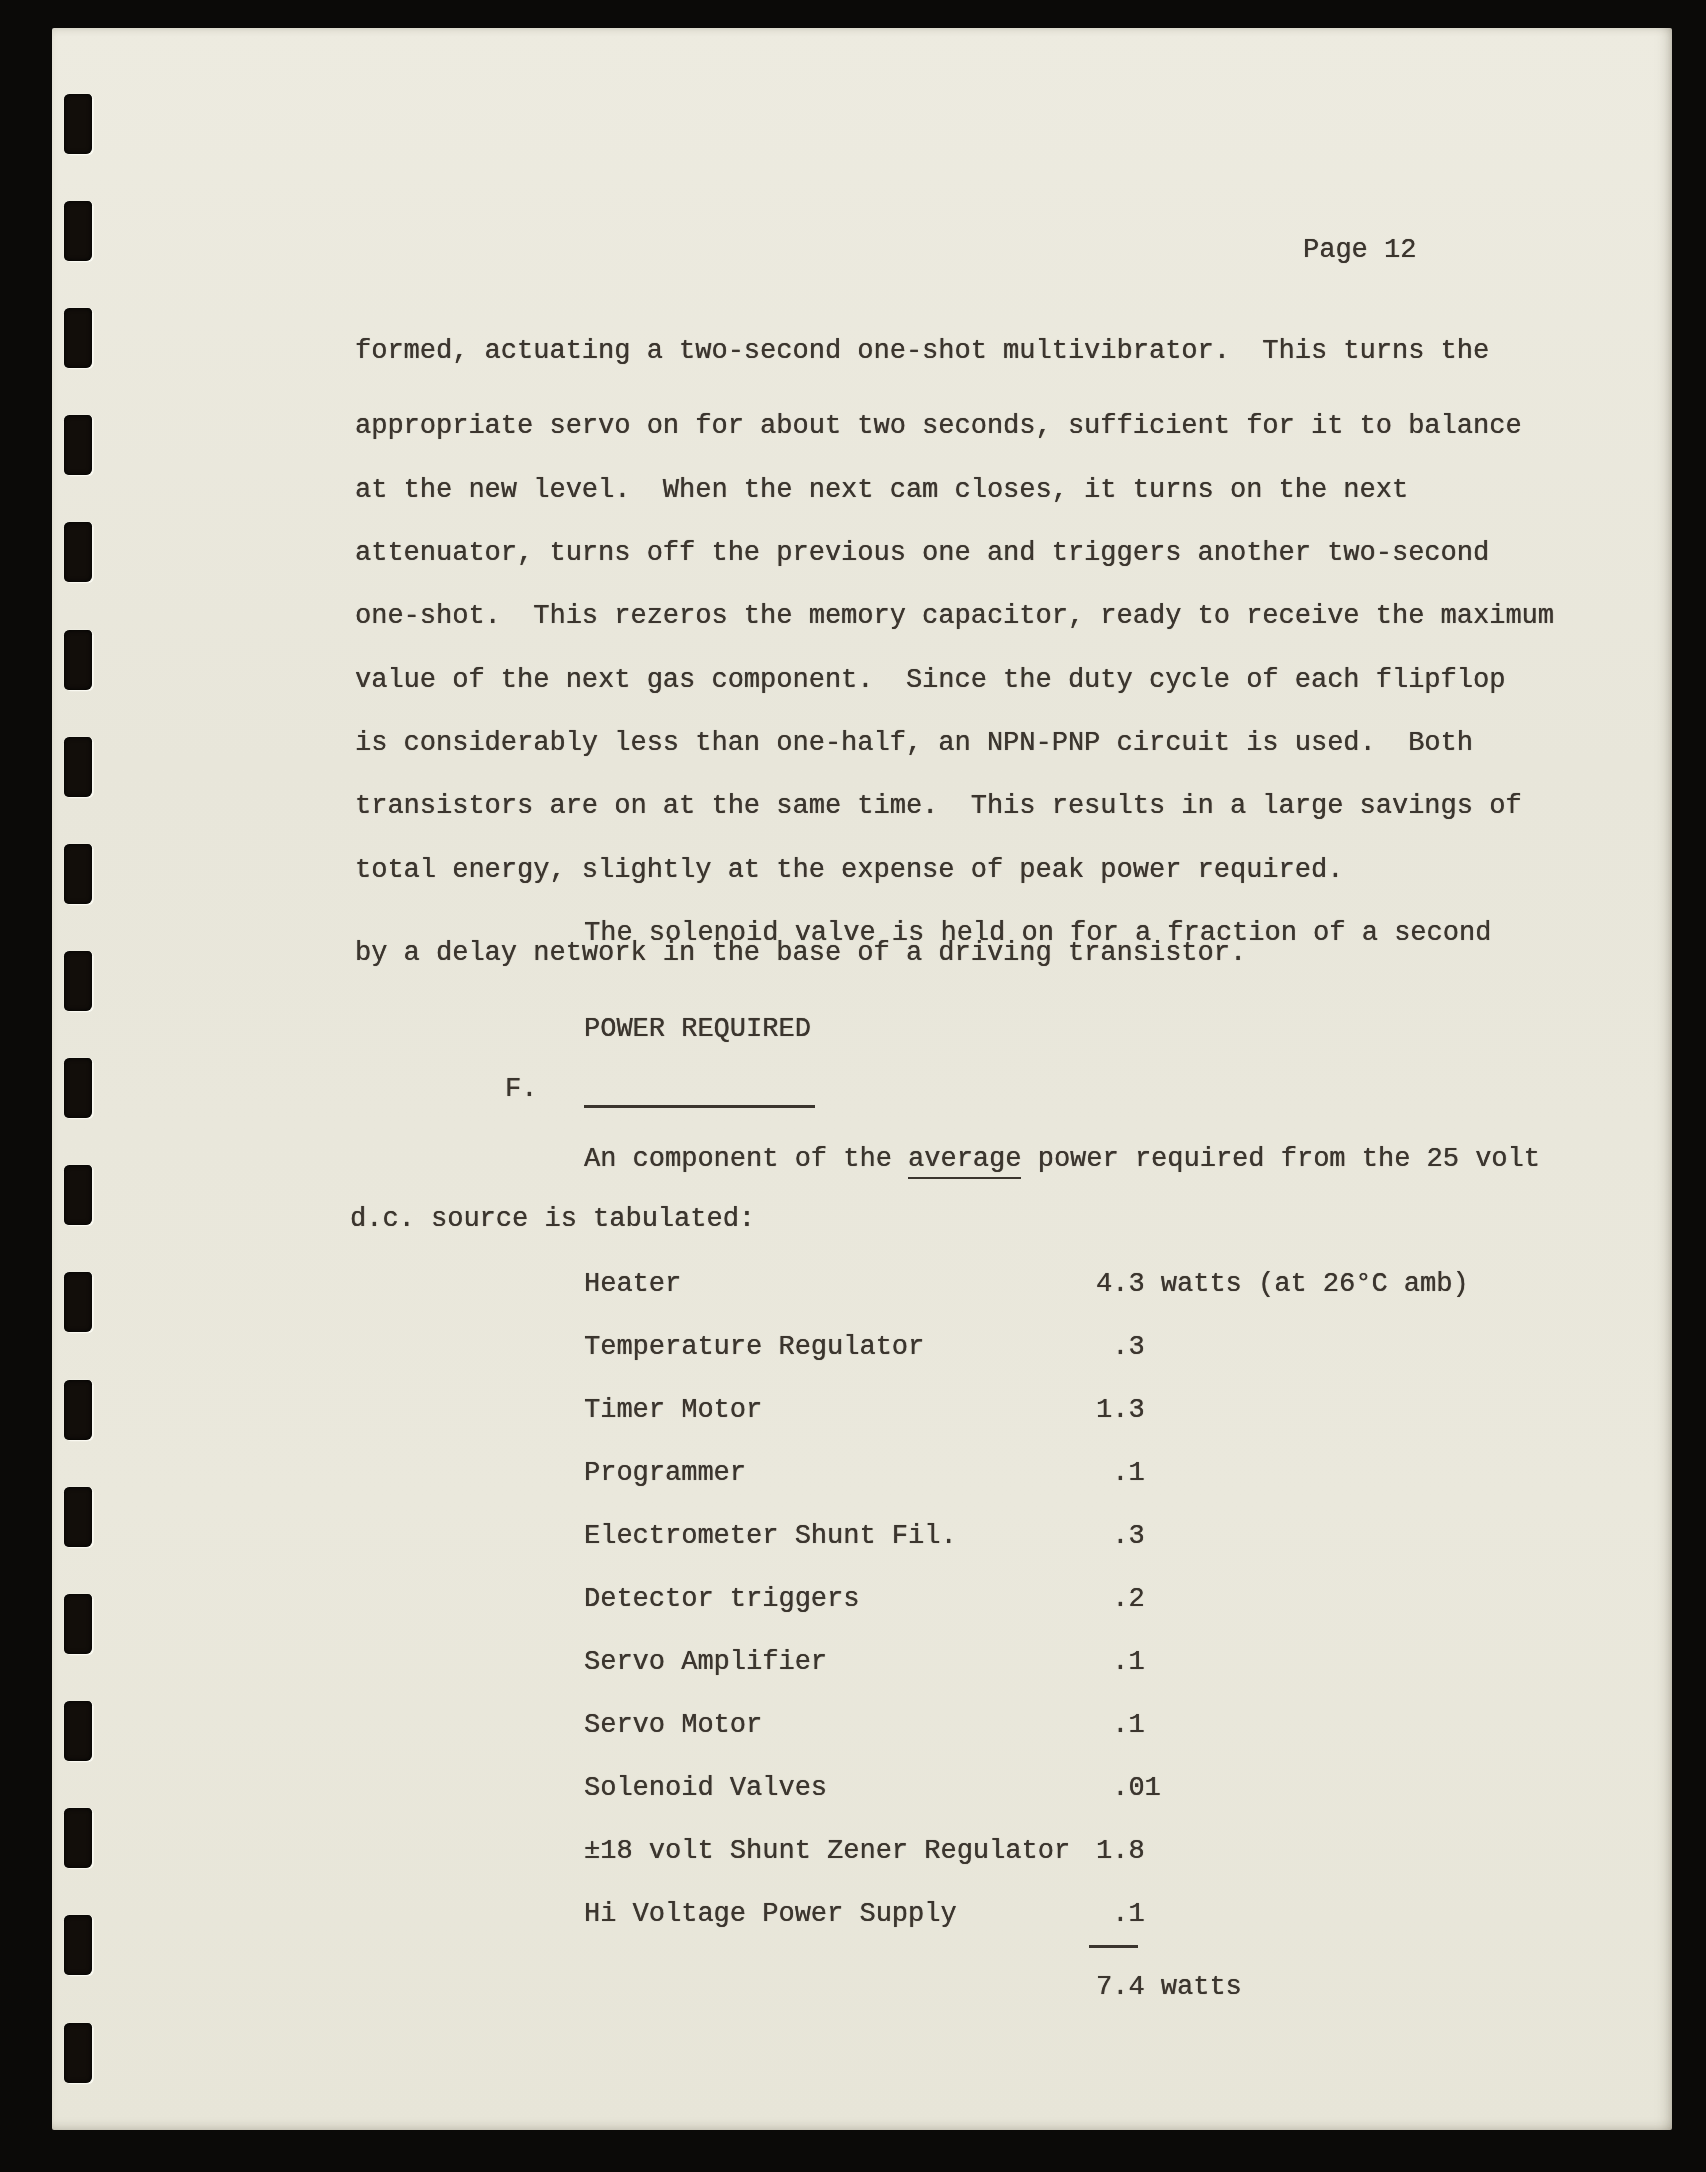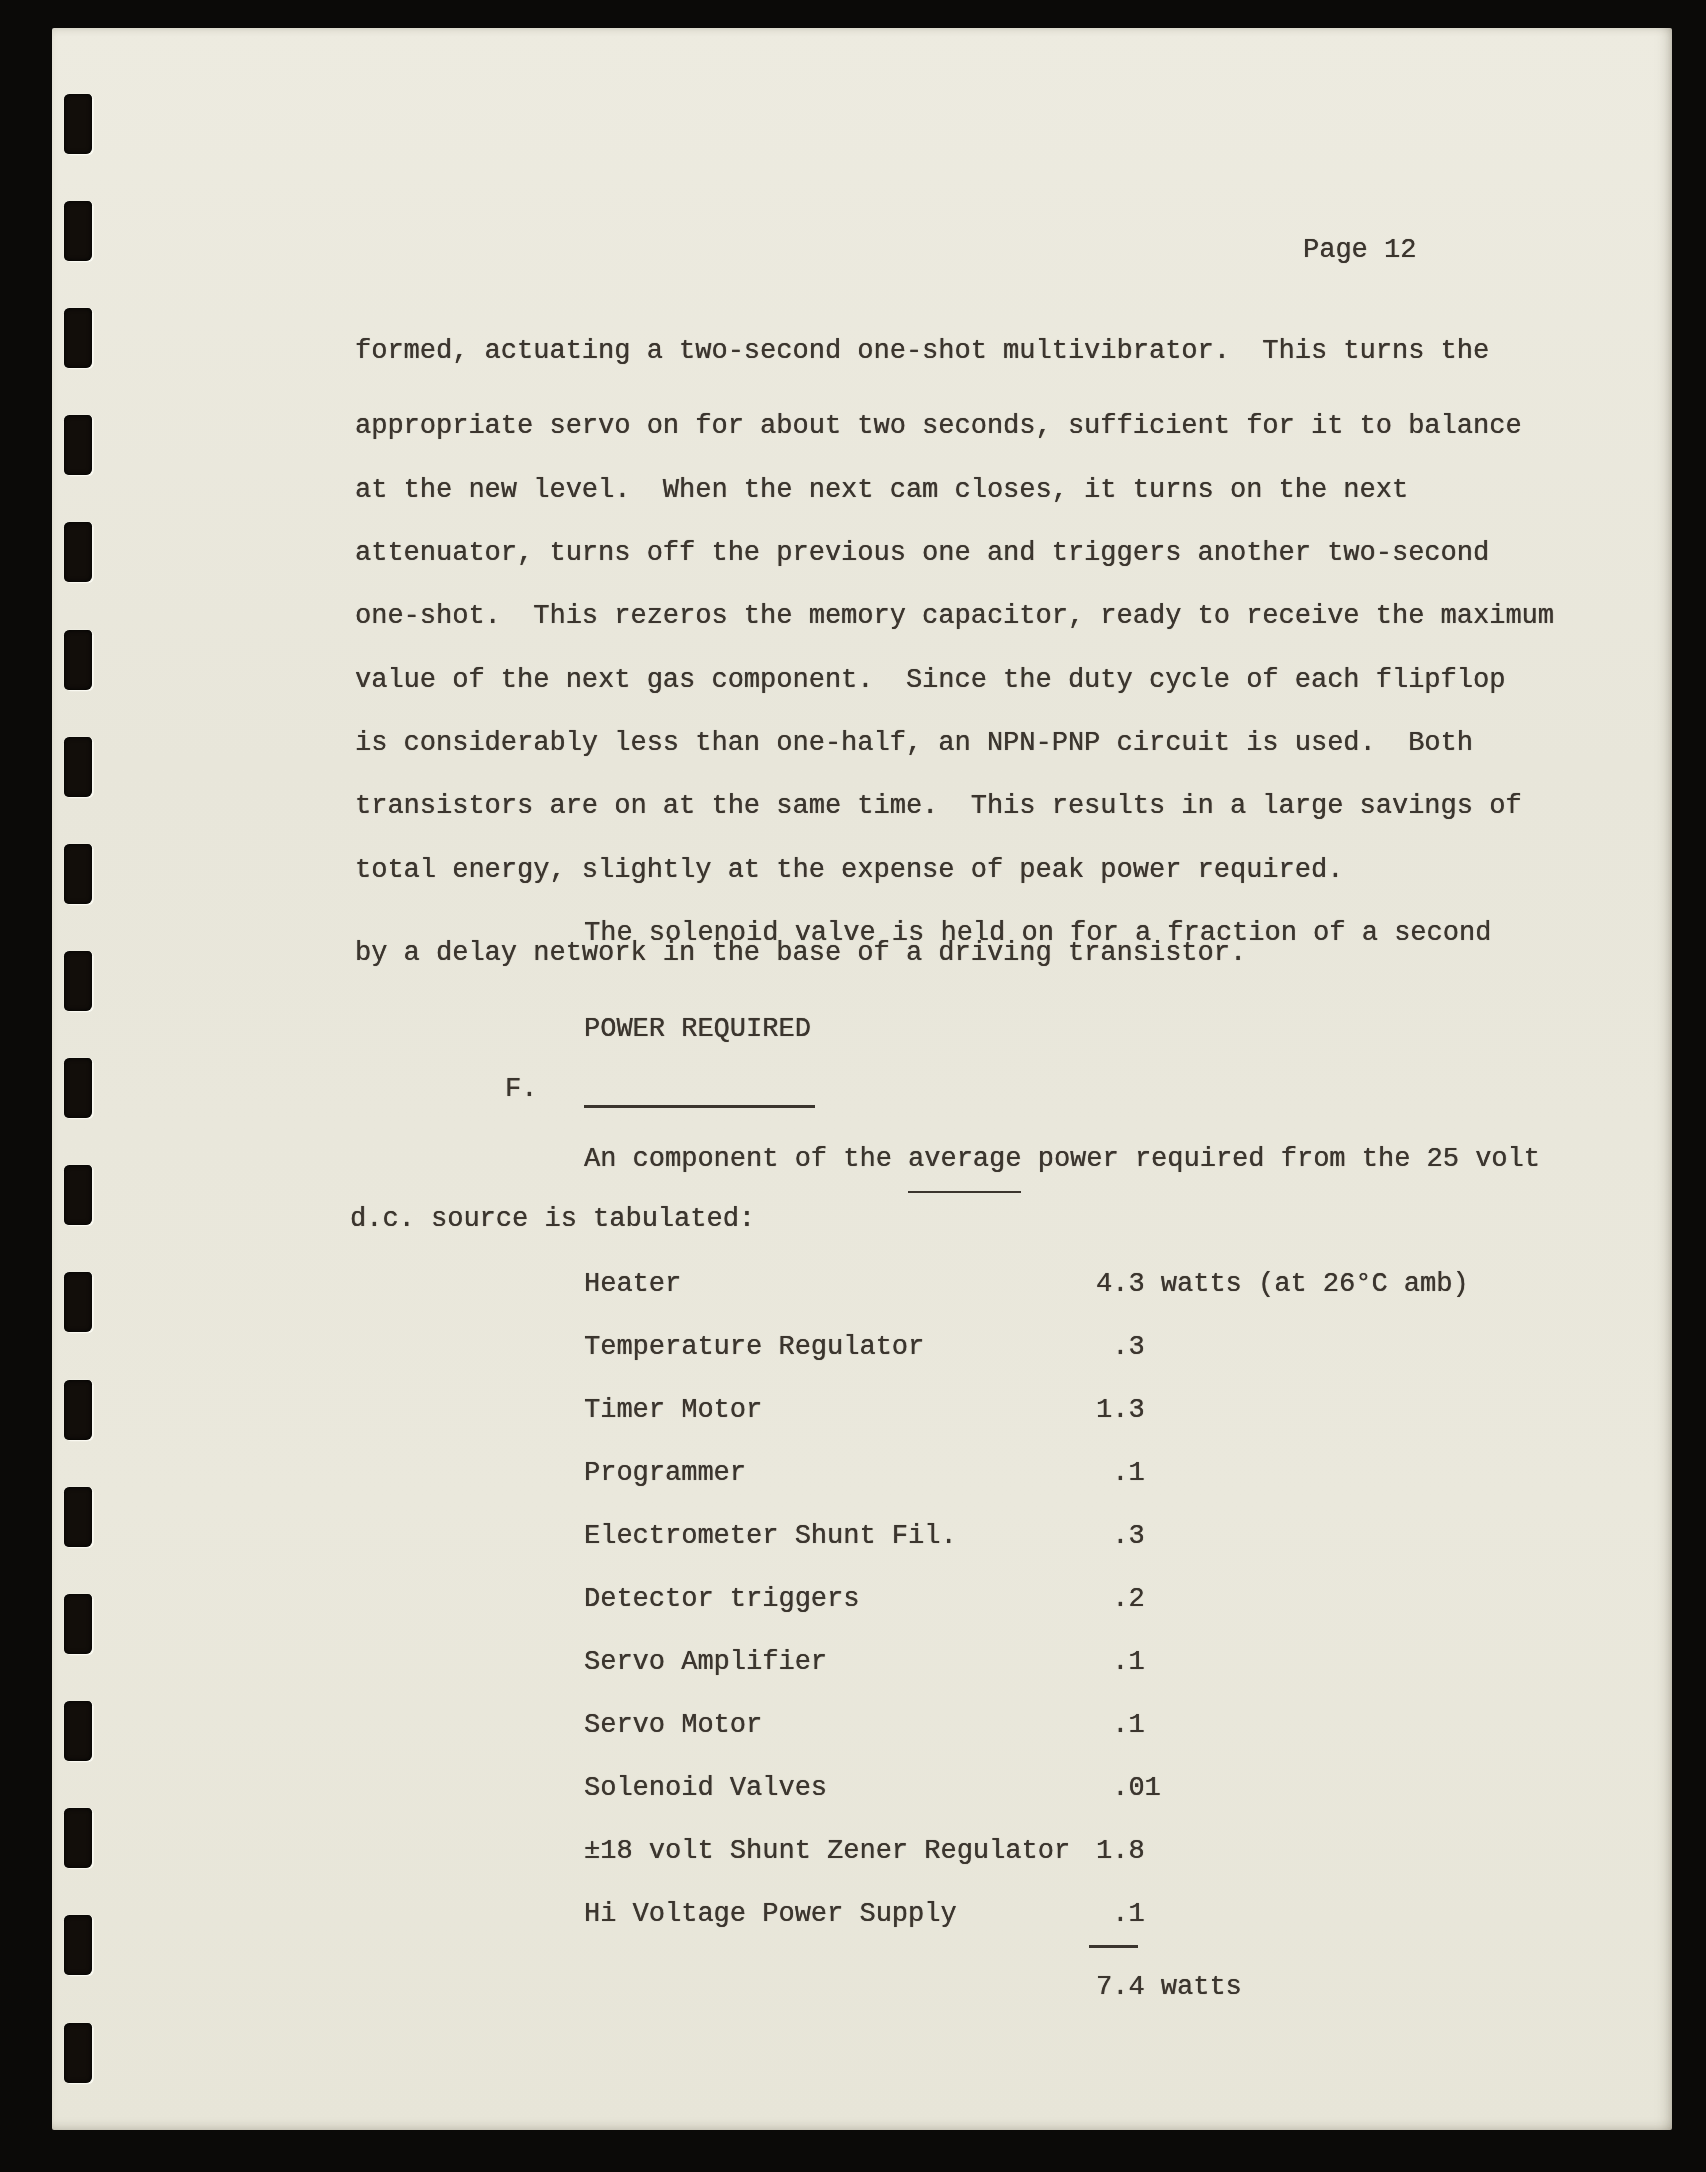--- a/index.html
+++ b/index.html
@@ -45,21 +45,21 @@
     white-space:pre;
     text-shadow:0 0 0.7px rgba(59,53,46,0.85), 0.4px 0.4px 0 rgba(59,53,46,0.35);
   }
   .rule{
     position:absolute;
     background:var(--ink);
     box-shadow:0 0 0.6px rgba(59,53,46,0.8);
   }
   .u-inline{
     border-bottom:2.4px solid currentColor;
-    padding-bottom:17px;
+    padding-bottom:3px;
   }
 </style>
 </head>
 <body>
 
 <div class="scan">
   <div class="paper">
 
     <div>
         <div class="hole" style="top: 66px;"></div>

